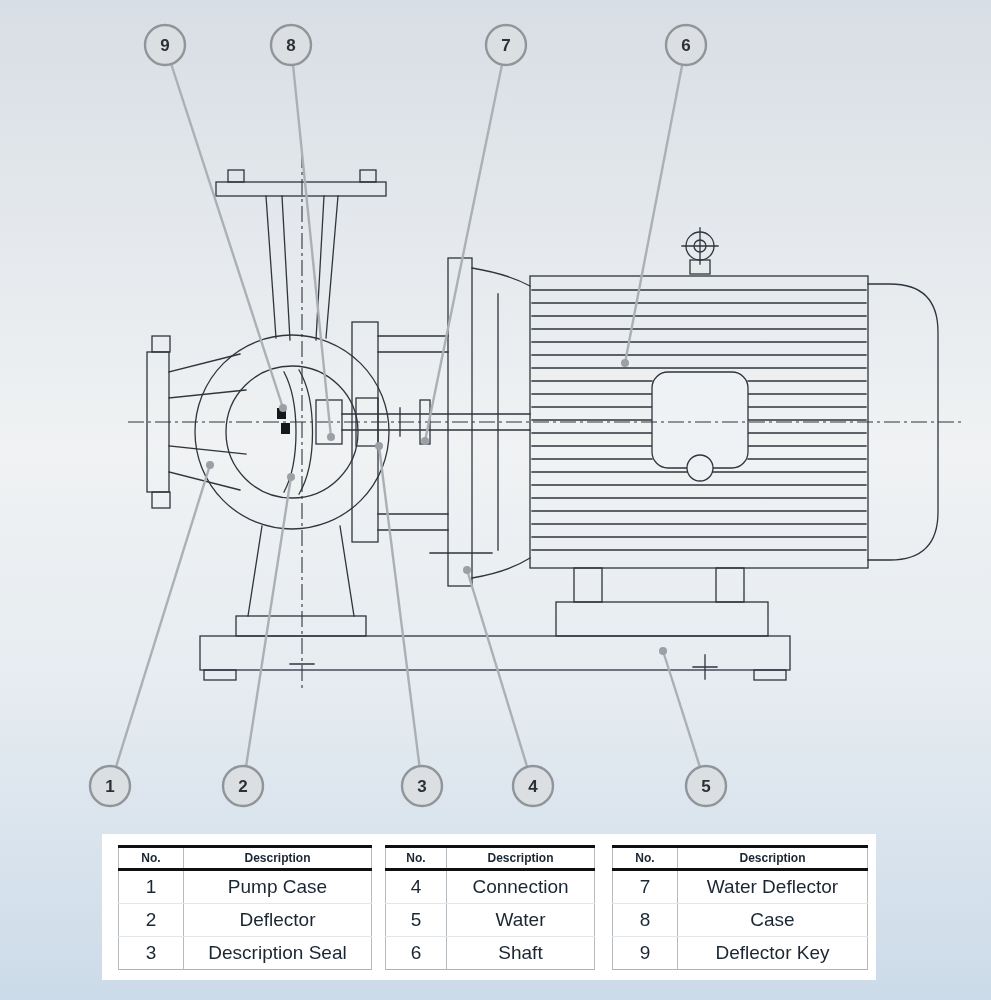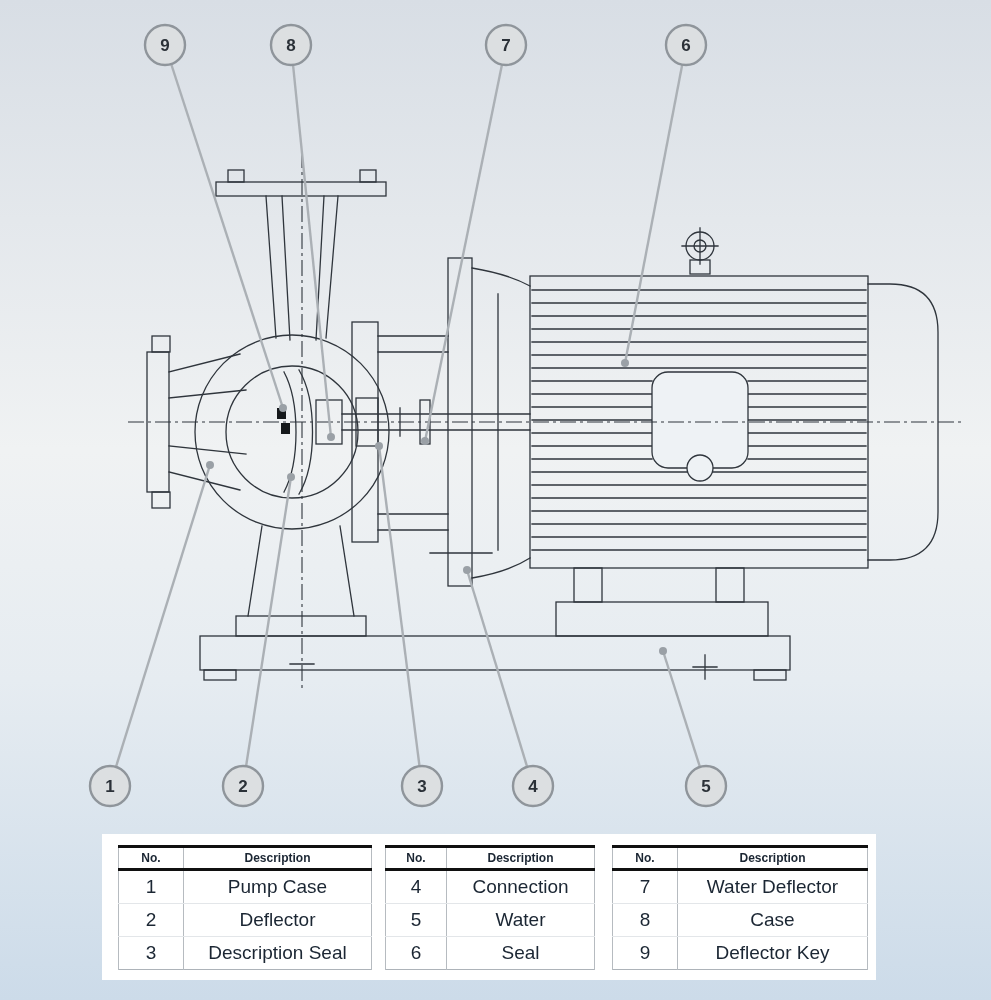--- a/index.html
+++ b/index.html
@@ -221,21 +221,21 @@
       <tr>
         <td>4</td>
         <td>Connection</td>
       </tr>
       <tr>
         <td>5</td>
         <td>Water</td>
       </tr>
       <tr>
         <td>6</td>
-        <td>Seal</td>
+        <td>Shaft</td>
       </tr>
     </tbody>
   </table>
 
   <table class="ptable t3">
     <thead>
       <tr>
         <th class="colno">No.</th>
         <th>Description</th>
       </tr>

